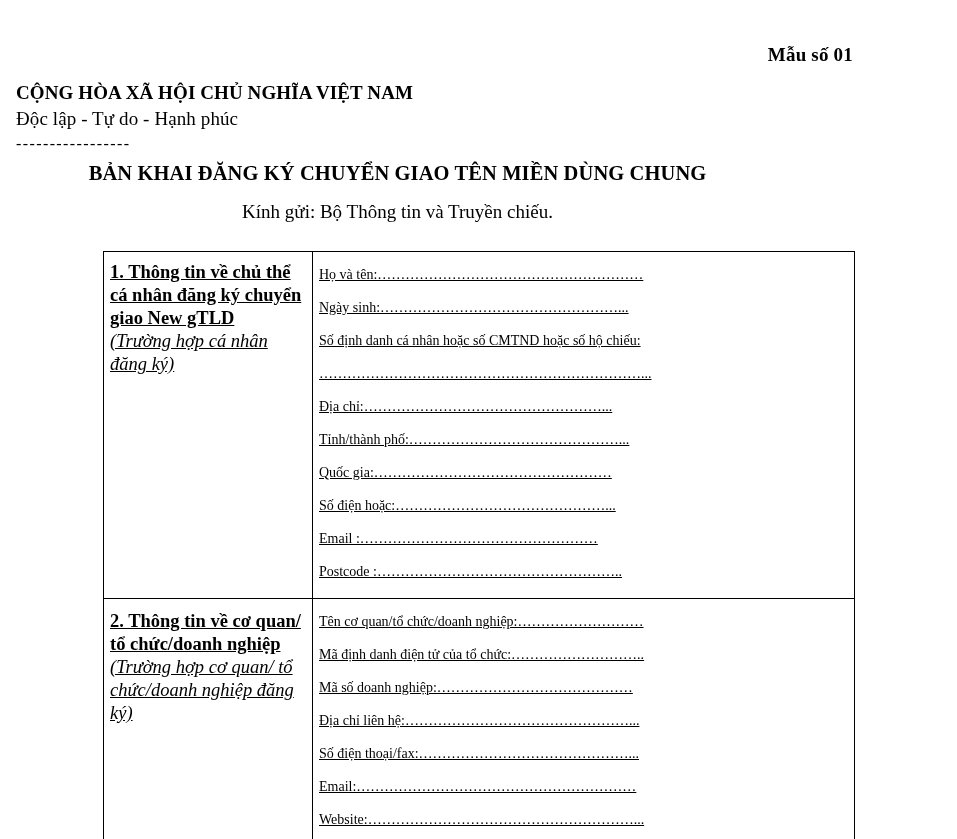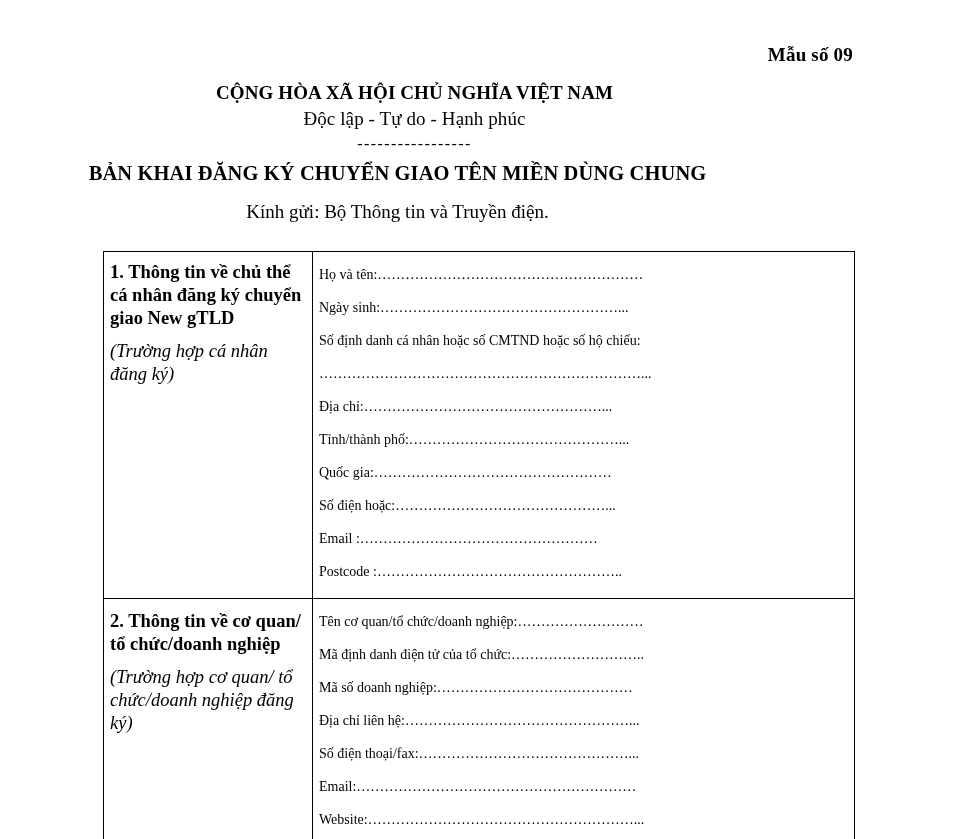--- a/index.html
+++ b/index.html
@@ -27,23 +27,22 @@
     top: 44px;
     right: 104px;
     font-size: 19px;
     font-weight: bold;
     letter-spacing: .2px;
     white-space: nowrap;
   }
   .national-block {
     position: absolute;
     top: 80px;
-    left: 4px;
+    left: 16px;
     width: 821px;
-    text-align: center;
   }
   .nation-line1 {
     font-size: 19px;
     font-weight: bold;
     line-height: 25px;
     letter-spacing: .1px;
   }
   .nation-line2 {
     font-size: 19px;
     font-weight: normal;
@@ -83,36 +82,36 @@
     left: 103px;
     top: 251px;
     width: 751px;
     border-collapse: collapse;
     table-layout: fixed;
   }
   .form-table td {
     border: 1.4px solid #000000;
     vertical-align: top;
     padding: 0;
+    text-decoration: underline;
   }
   .col-label { width: 209px; }
   .col-fields { width: 542px; }
 
   .label-cell-inner {
     padding: 9px 6px 14px 6px;
     overflow: visible;
   }
   .sec-heading {
     font-size: 18.5px;
     font-weight: bold;
     line-height: 23px;
     letter-spacing: 0;
   }
   .sec-note {
-    margin-top: 10px;
     font-size: 18.5px;
     font-style: italic;
     line-height: 23px;
     white-space: nowrap;
   }
   .sec-note.wrapped {
     white-space: normal;
   }
 
   .fields-cell-inner {
@@ -126,31 +125,31 @@
   }
 
   .row1 .label-cell-inner { padding-bottom: 0; }
   .row2 .label-cell-inner { padding-top: 11px; }
 </style>
 </head>
 <body>
 
 <div class="page">
 
-  <div class="form-no">Mẫu số 09</div>
+  <div class="form-no">Mẫu số 01</div>
 
   <div class="national-block">
     <div class="nation-line1">CỘNG HÒA XÃ HỘI CHỦ NGHĨA VIỆT NAM</div>
     <div class="nation-line2">Độc lập - Tự do - Hạnh phúc</div>
     <div class="nation-rule">-----------------</div>
   </div>
 
   <div class="title-block">
     <div class="doc-title">BẢN KHAI ĐĂNG KÝ CHUYỂN GIAO TÊN MIỀN DÙNG CHUNG</div>
-    <div class="recipient">Kính gửi: Bộ Thông tin và Truyền điện.</div>
+    <div class="recipient">Kính gửi: Bộ Thông tin và Truyền chiếu.</div>
   </div>
 
   <table class="form-table">
     <colgroup>
       <col class="col-label">
       <col class="col-fields">
     </colgroup>
     <tbody>
       <tr class="row1">
         <td>

